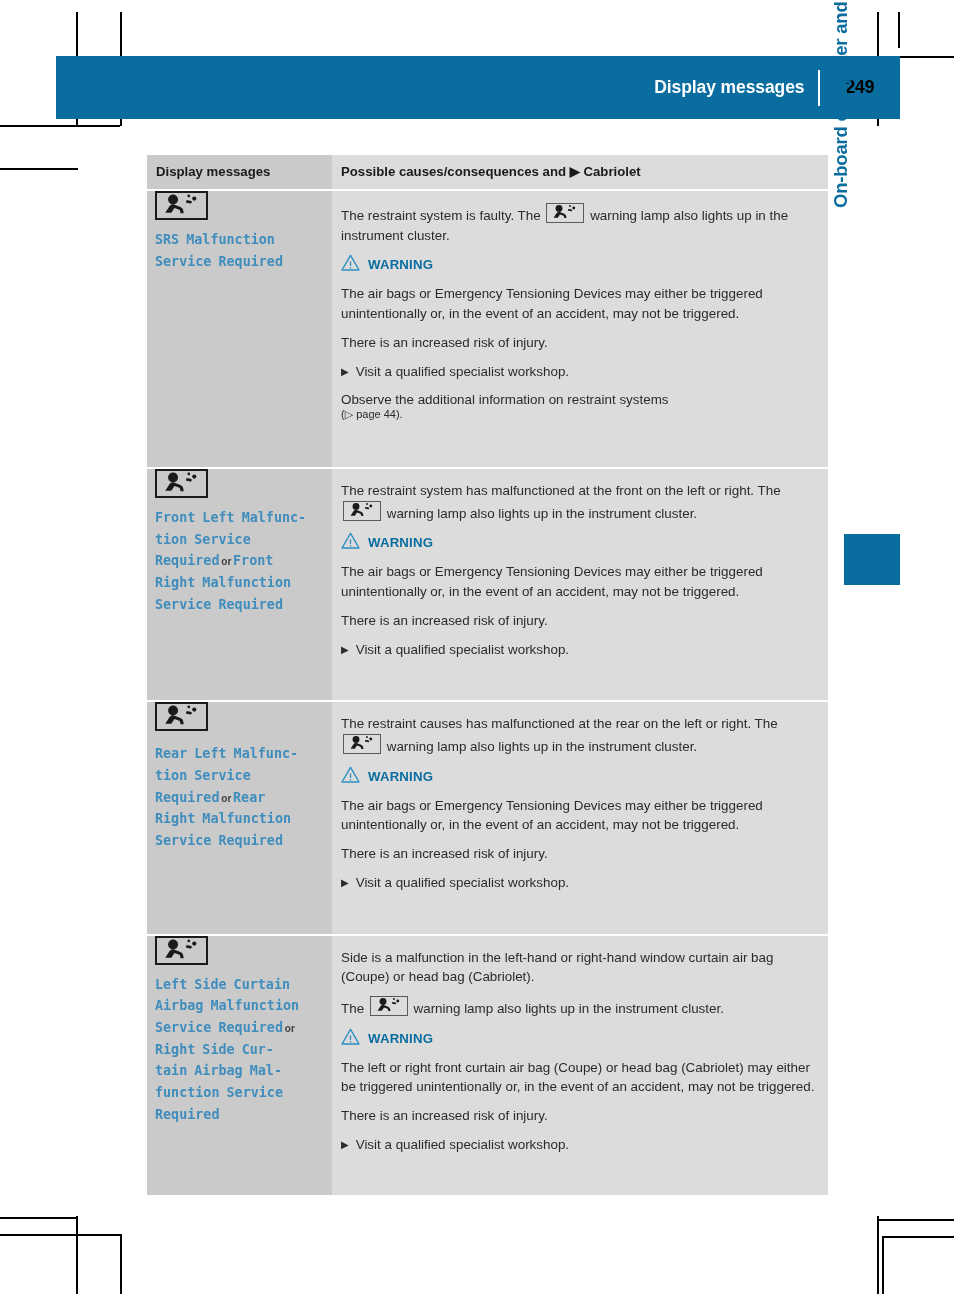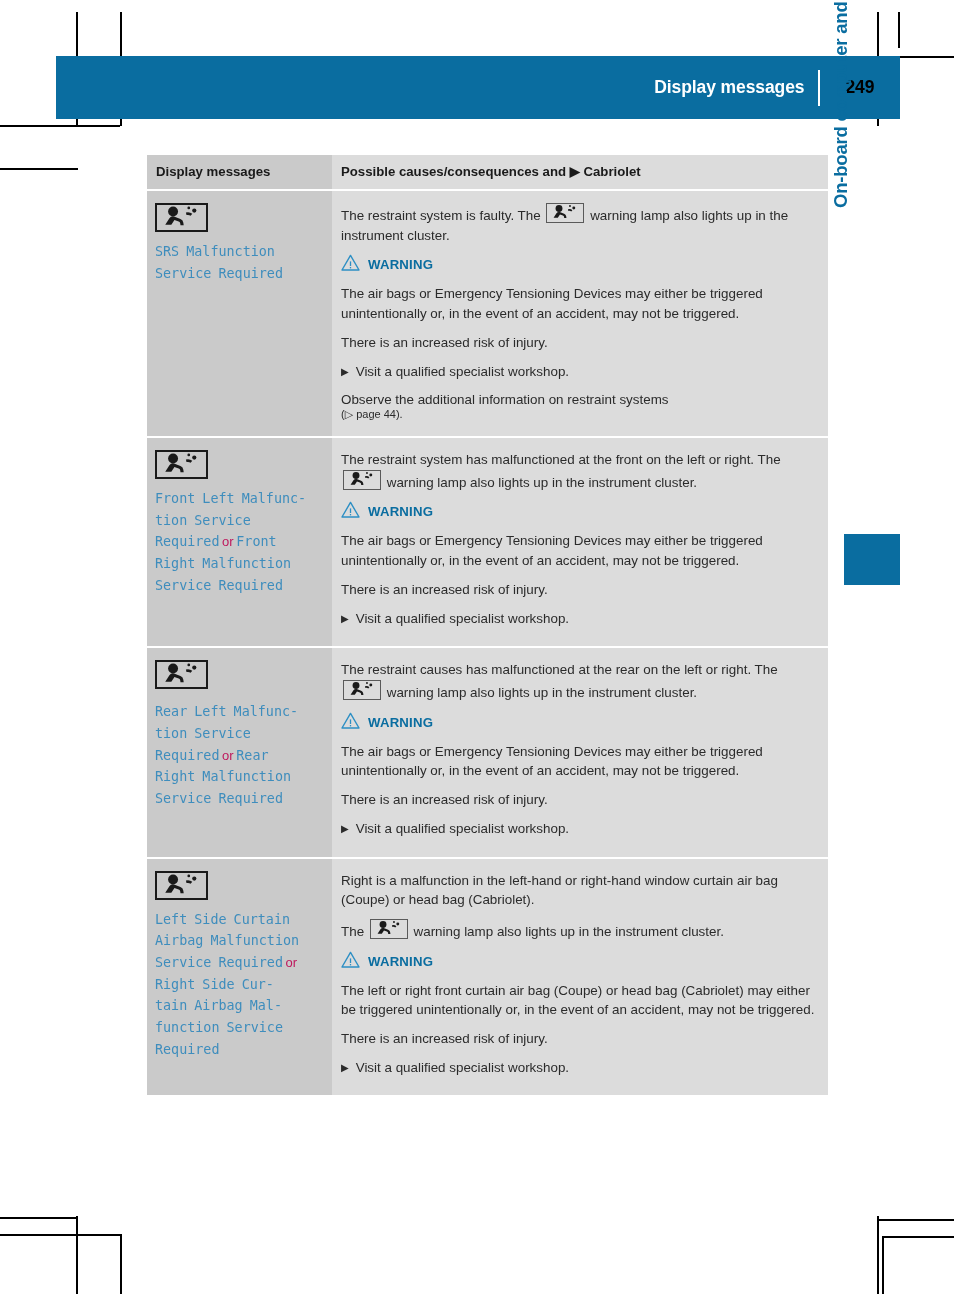--- a/index.html
+++ b/index.html
@@ -106,27 +106,28 @@
     text-align: left;
     border-bottom: 2.5px solid #ffffff;
   }
   .thead-cell.c2 {
     background: #dcdcdc;
   }
 
   .cell-left {
     background: #cacaca;
     vertical-align: top;
-    padding: 12px 8px 18px 8px;
+    padding: 0 8px 18px 8px;
     border-bottom: 2.5px solid #ffffff;
+    font-weight: bold;
   }
   .cell-right {
     background: #dcdcdc;
     vertical-align: top;
-    padding: 12px 12px 9px 9px;
+    padding: 12px 12px 32px 9px;
     border-bottom: 2.5px solid #ffffff;
   }
   tr:last-child .cell-left,
   tr:last-child .cell-right { border-bottom: none; }
 
   
   .airbag-box {
     display: inline-block;
     border: 2px solid #1a1a1a;
     width: 49px;
@@ -153,33 +154,33 @@
   .msg {
     margin-top: 9px;
     font-family: "DejaVu Sans Mono", monospace;
     font-size: 13.4px;
     line-height: 1.62;
     color: #3e8dbd;
     letter-spacing: 0px;
     word-spacing: -1px;
   }
   .msg .sep {
-    color: #be185d;
+    color: #404040;
     font-family: "Liberation Sans", sans-serif;
-    font-size: 13px;
+    font-size: 10px;
   }
 
   
   .p {
     font-size: 13.4px;
     line-height: 1.47;
     color: #2b2b2b;
     margin: 0 0 9px 0;
   }
-  .p:last-child { margin-bottom: 5px; }
+  .p:last-child { margin-bottom: 13px; }
 
   .warn-head {
     display: flex;
     align-items: center;
     gap: 8px;
     margin: 2px 0 9px 0;
   }
   .warn-head .wtxt {
     color: #0a6da0;
     font-size: 13.2px;
@@ -364,21 +365,21 @@
               <circle cx="40.6" cy="6.1" r="2.3" fill="#1a1a1a"></circle>
               <circle cx="34.6" cy="3.2" r="1.5" fill="#1a1a1a"></circle>
             </svg></span><div class="msg" style="white-space: pre-wrap;"><span>Left Side Curtain
 Airbag Malfunction
 Service Required</span><span class="sep"> or </span><span>
 Right Side Cur-
 tain Airbag Mal-
 function Service
 Required</span></div></td>
         <td class="cell-right">
-          <p class="p">Right is a malfunction in the left-hand or right-hand window curtain air bag (Coupe) or head bag (Cabriolet).</p>
+          <p class="p">Side is a malfunction in the left-hand or right-hand window curtain air bag (Coupe) or head bag (Cabriolet).</p>
           <p class="p"><span>The </span><span class="lamp-box"><svg width="33" height="16" viewBox="0 0 49 25" xmlns="http://www.w3.org/2000/svg">
                 <circle cx="17.5" cy="7" r="5.4" fill="#1a1a1a"></circle>
                 <path d="M9 21.5 L13.5 14.5 Q15.5 11.6 18.6 12.6 L25.5 15.1 Q28.2 16.1 28.6 18.9 L29.1 22 L25.6 22 L25.2 19.6 Q24.9 18.3 23.6 17.9 L19 16.3 L15.6 21.5 Z" fill="#1a1a1a"></path>
                 <path d="M31.5 8.2 Q35.6 7.2 38.4 9.6 L36.6 11.8 Q34.7 10.2 32.1 11 Z" fill="#1a1a1a"></path>
                 <circle cx="40.6" cy="6.1" r="2.3" fill="#1a1a1a"></circle>
                 <circle cx="34.6" cy="3.2" r="1.5" fill="#1a1a1a"></circle>
               </svg></span><span> warning lamp also lights up in the instrument cluster.</span></p>
           <div class="warn-head">
             <span><svg width="19" height="17" viewBox="0 0 19 17" xmlns="http://www.w3.org/2000/svg">
                 <path d="M9.5 1.4 L18 16 L1 16 Z" fill="none" stroke="#2d8fc4" stroke-width="1.4" stroke-linejoin="round"></path>

